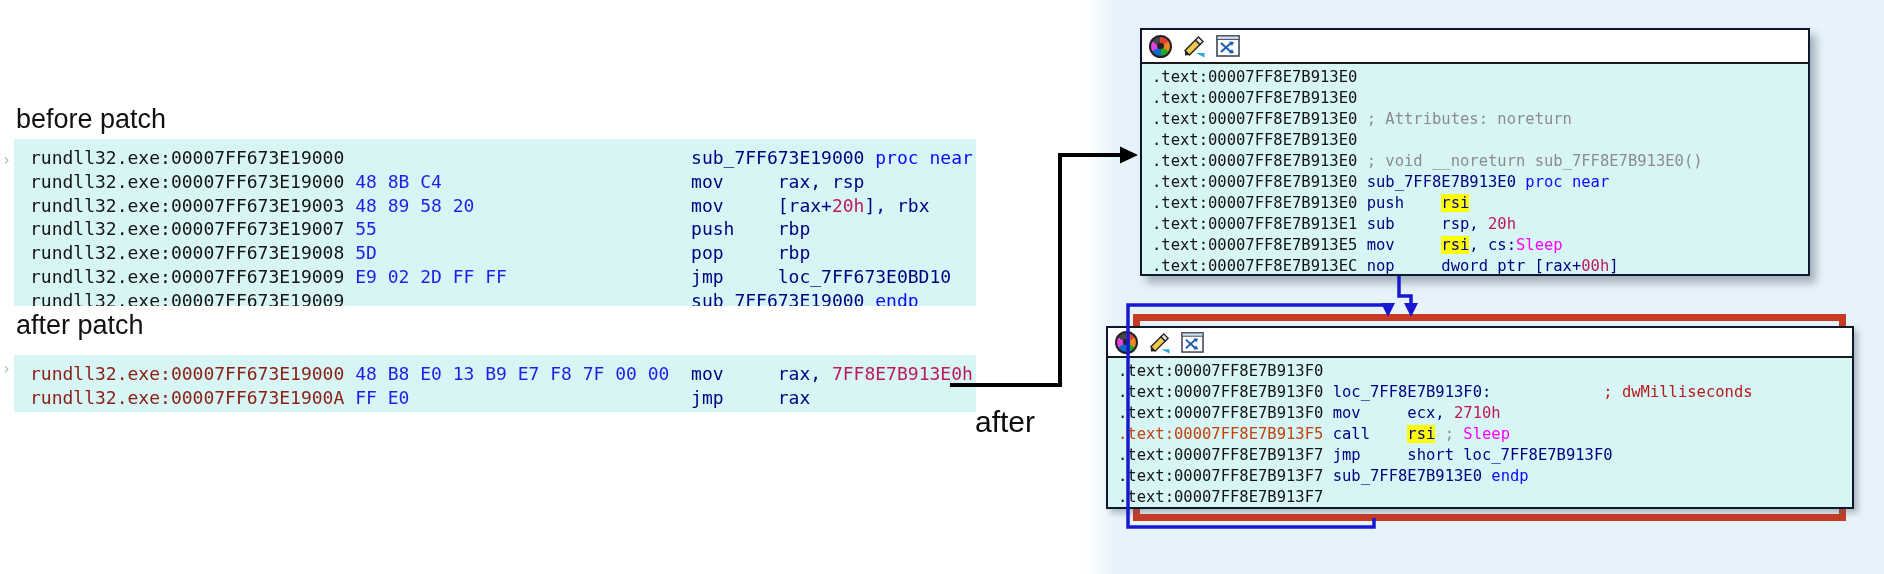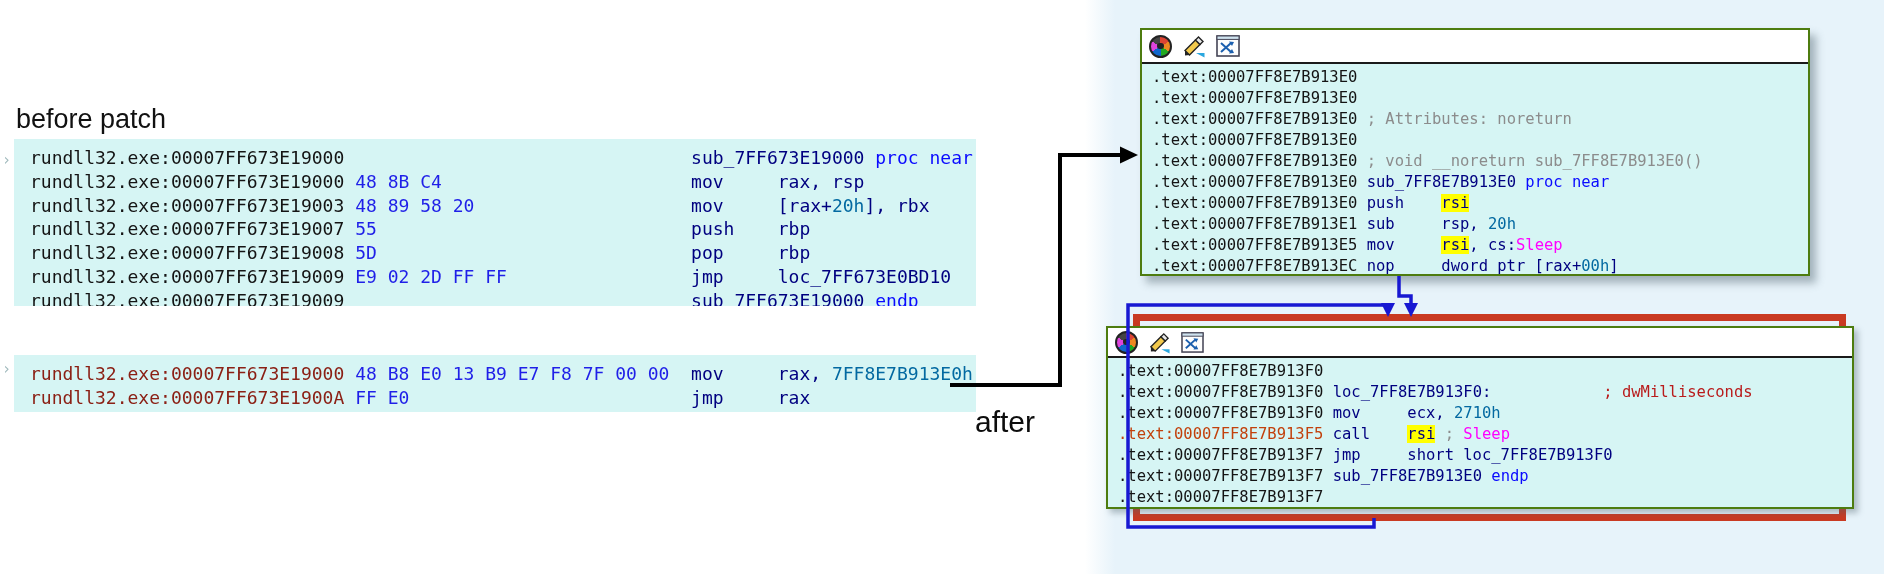--- a/index.html
+++ b/index.html
@@ -11,31 +11,31 @@
   .lbl{position:absolute;color:#0d0d0d;font-size:30px;white-space:nowrap}
 
   
   .codeblock{position:absolute;background:#d6f5f4;font-family:"DejaVu Sans Mono",monospace;
              font-size:18px;line-height:23.8px;color:#141414;white-space:pre;
              padding:7px 0 0 16px;overflow:hidden}
   .left61{display:inline-block;width:61ch}
   .cl{white-space:pre;position:relative}
 
   
-  .win{position:absolute;border:2px solid #4d7c0f;background:#d6f5f4;
+  .win{position:absolute;border:2px solid #0f172a;background:#d6f5f4;
        box-shadow:6px 7px 8px rgba(80,100,110,.45)}
   .tbar{background:#fff;border-bottom:2px solid #1a1a1a;display:flex;align-items:center;gap:10px;padding:0 7px}
   .tbar.t34{height:34px}.tbar.t32{height:30px}
   .wcode{font-family:"DejaVu Sans Mono",monospace;font-size:15.5px;line-height:21px;
          white-space:pre;padding:3px 0 0 10px;color:#141414;overflow:hidden}
 
   
   .sg-a{color:#141414}.sg-ap{color:#8b2015}.sg-ac{color:#c2410c}
   .sg-by{color:#1f1fe8}.sg-i{color:#000080}.sg-k{color:#0a0aff}
-  .sg-n{color:#0369a1}.sg-c{color:#8c8c8c}.sg-cb{color:#b91c1c}
+  .sg-n{color:#be185d}.sg-c{color:#8c8c8c}.sg-cb{color:#b91c1c}
   .sg-nm{color:#000080}.sg-api{color:#ff00ff}
   .sg-hl{color:#000080;background:#ffff00}
 
   .redframe{position:absolute;border:7px solid #c93a22}
 
   
   .gmark{position:absolute;color:#9fb9bc;font-size:15px;font-family:"DejaVu Sans Mono",monospace}
   .gmark::before{content:"\203A\203A"}
 
   
@@ -46,20 +46,21 @@
   .ic svg{display:block}
 </style>
 </head>
 <body>
 
 <div class="stage">
 
   <div class="rpanel"></div>
 
   <div class="h" style="left:16px;top:104px">before patch</div>
+  <div class="h" style="left:16px;top:310px">after patch</div>
 
   <div class="gmark" style="left:2px;top:151px"></div>
   <div class="gmark" style="left:2px;top:360px"></div>
 
   <div id="before-block" class="codeblock" style="left:14px;top:139px;width:962px;height:167px"><div class="cl"><span class="left61"><span class="sg-a">rundll32.exe:00007FF673E19000</span></span><span class="sg-nm">sub_7FF673E19000 </span><span class="sg-k">proc near</span></div><div class="cl"><span class="left61"><span class="sg-a">rundll32.exe:00007FF673E19000</span><span class="sg-a"> </span><span class="sg-by">48 8B C4</span></span><span class="sg-i">mov     rax, rsp</span></div><div class="cl"><span class="left61"><span class="sg-a">rundll32.exe:00007FF673E19003</span><span class="sg-a"> </span><span class="sg-by">48 89 58 20</span></span><span class="sg-i">mov     [rax+</span><span class="sg-n">20h</span><span class="sg-i">], rbx</span></div><div class="cl"><span class="left61"><span class="sg-a">rundll32.exe:00007FF673E19007</span><span class="sg-a"> </span><span class="sg-by">55</span></span><span class="sg-i">push    rbp</span></div><div class="cl"><span class="left61"><span class="sg-a">rundll32.exe:00007FF673E19008</span><span class="sg-a"> </span><span class="sg-by">5D</span></span><span class="sg-i">pop     rbp</span></div><div class="cl"><span class="left61"><span class="sg-a">rundll32.exe:00007FF673E19009</span><span class="sg-a"> </span><span class="sg-by">E9 02 2D FF FF</span></span><span class="sg-i">jmp     loc_7FF673E0BD10</span></div><div class="cl"><span class="left61"><span class="sg-a">rundll32.exe:00007FF673E19009</span></span><span class="sg-nm">sub_7FF673E19000 </span><span class="sg-k">endp</span></div></div>
   <div id="after-block" class="codeblock" style="left:14px;top:355px;width:962px;height:57px"><div class="cl"><span class="left61"><span class="sg-ap">rundll32.exe:00007FF673E19000</span><span class="sg-ap"> </span><span class="sg-by">48 B8 E0 13 B9 E7 F8 7F 00 00</span></span><span class="sg-i">mov     rax, </span><span class="sg-n">7FF8E7B913E0h</span></div><div class="cl"><span class="left61"><span class="sg-ap">rundll32.exe:00007FF673E1900A</span><span class="sg-ap"> </span><span class="sg-by">FF E0</span></span><span class="sg-i">jmp     rax</span></div><div class="cl"><span class="left61"><span class="sg-ap">rundll32.exe:00007FF673E1900C</span></span></div></div>
 
   <div class="lbl" style="left:975px;top:405px">after</div>
 
   <div class="win" style="left:1140px;top:28px;width:670px;height:248px">

